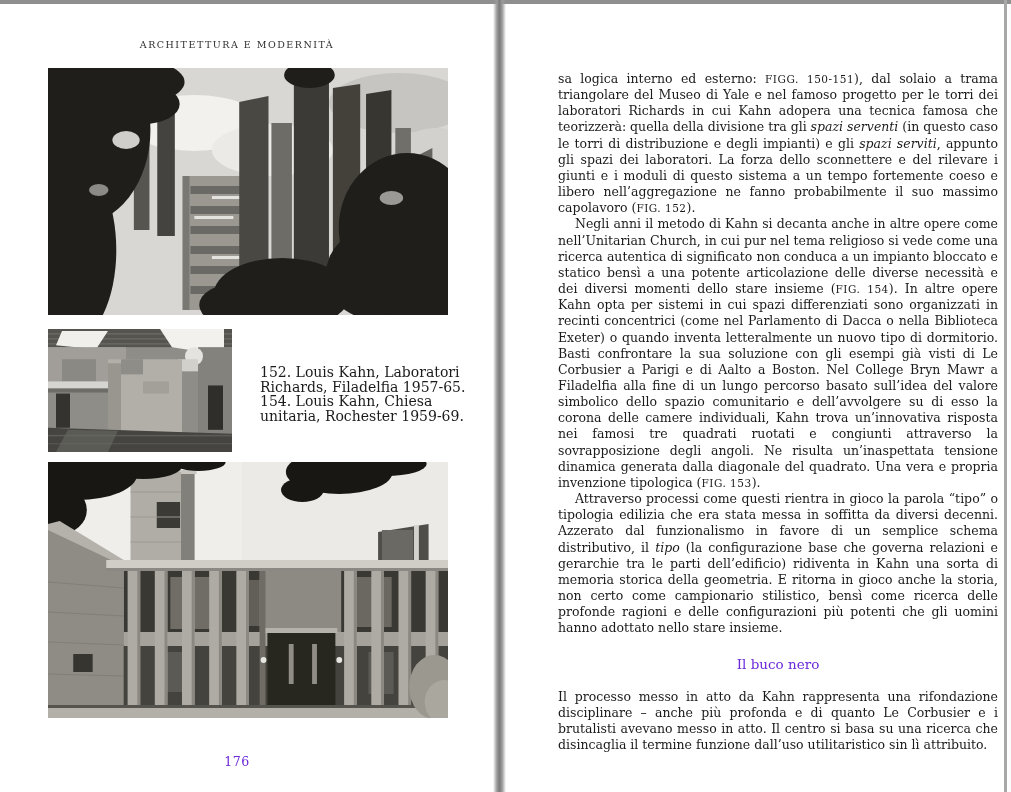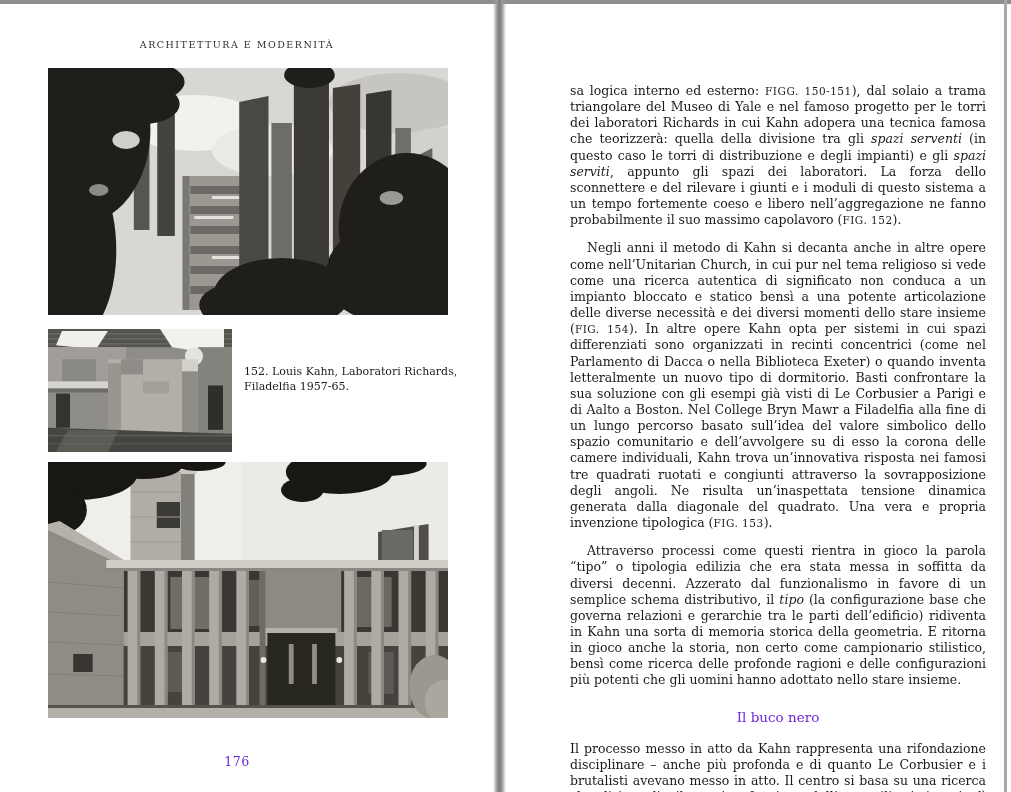--- a/index.html
+++ b/index.html
@@ -21,27 +21,27 @@
     font-size:9.5px;letter-spacing:1.5px;color:#2e2e2e;white-space:nowrap;}
   .page-number{position:absolute;top:754px;left:0;width:100%;text-align:center;
     font-size:12.5px;letter-spacing:.5px;color:#6d28d9;}
 
   .photo{position:absolute;display:block;}
   .photo svg{display:block;width:100%;height:100%;}
   .photo-1{left:48px;top:68px;width:400px;height:247px;}
   .photo-2{left:48px;top:329px;width:184px;height:123px;}
   .photo-3{left:48px;top:462px;width:400px;height:256px;}
 
-  .caption-block{position:absolute;left:244px;top:365px;width:236px;
-    font-size:11px;line-height:14.6px;color:#1b1b1b;}
+  .caption-block{position:absolute;left:260px;top:365px;width:236px;
+    font-size:14px;line-height:14.6px;color:#1b1b1b;}
   .caption{margin:0;}
 
   .body-text{position:absolute;left:53px;top:71px;width:440px;
     font-size:12.5px;line-height:16.15px;text-align:justify;color:#1b1b1b;}
-  .body-text p.para{margin:12px;}
+  .body-text p.para{margin:0;}
   .body-text p.ind{text-indent:17px;}
   .it{font-style:italic;}
   .sc{font-size:.84em;letter-spacing:.5px;}
   .sec-heading{text-align:center;font-size:13.5px;margin:20px 0 16px 0;color:#6d28d9;}
 </style>
 </head>
 <body>
 
 <div class="top-edge"></div>
 
@@ -128,20 +128,21 @@
       <rect x="95" y="52" width="26" height="12" fill="#a39f99"></rect>
       <polygon points="0,98 184,104 184,122 0,122" fill="#454440"></polygon>
       <rect x="0" y="105" width="184" height="1.5" fill="#5c5b56"></rect>
       <rect x="0" y="113" width="184" height="1.5" fill="#55544f"></rect>
       <polygon points="20,100 70,101 60,122 8,122" fill="#6b6a64" opacity="0.6"></polygon>
     </svg>
   </div>
 
   <div class="caption-block">
       <p class="caption">152. Louis Kahn, Laboratori Richards, Filadelfia 1957-65.</p>
+      <p class="caption">154. Louis Kahn, Chiesa unitaria, Rochester 1959-69.</p>
     </div>
 
   <div class="photo photo-3">
     <svg viewBox="0 0 412 256" preserveAspectRatio="none">
       <rect width="412" height="256" fill="#efeeea"></rect>
       <rect x="200" width="212" height="110" fill="#ebeae6"></rect>
 
       <rect x="83" y="8" width="70" height="4" fill="#c9c6c0"></rect>
       <rect x="85" y="10" width="52" height="96" fill="#b0ada6"></rect>
       <rect x="137" y="12" width="14" height="94" fill="#82807a"></rect>

